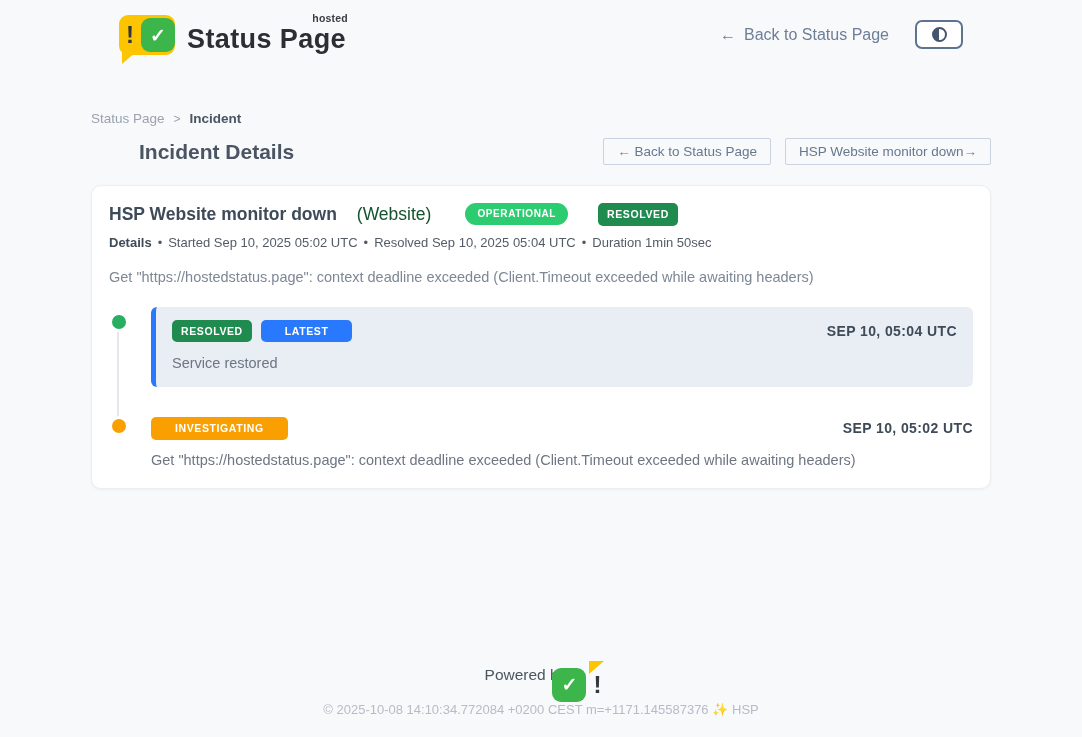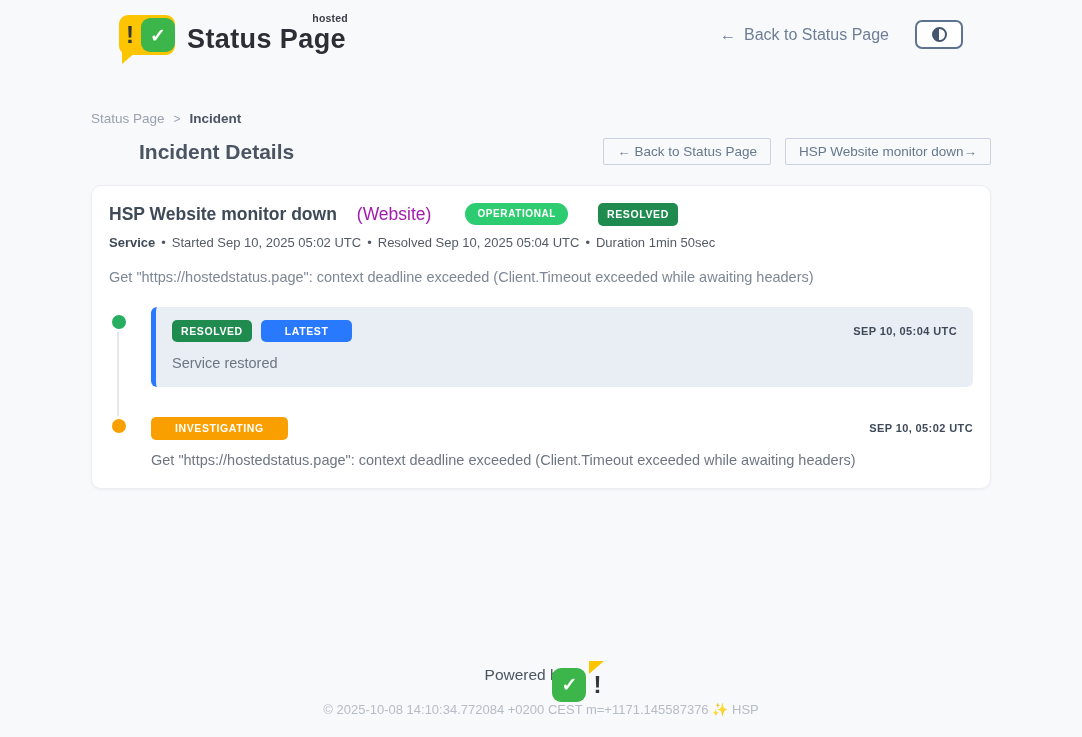--- a/index.html
+++ b/index.html
@@ -62,21 +62,21 @@
     padding:5px 13px; cursor:pointer; white-space:nowrap;
   }
 
   
   .card {
     margin-top:20px; background:#ffffff; border:1px solid #eceef2; border-radius:10px;
     box-shadow:0 1px 3px rgba(20,30,50,.05); padding:17px 17px 20px;
   }
   .card-title-row { display:flex; align-items:center; gap:20px; }
   .incident-title { font-size:17.5px; font-weight:700; color:#3f4a58; }
-  .incident-component { font-size:17.5px; color:#a21caf; font-weight:400; }
+  .incident-component { font-size:17.5px; color:#14532d; font-weight:400; }
   .badge {
     display:inline-block; color:#ffffff; font-weight:700; letter-spacing:.6px;
     font-size:10.5px; line-height:1;
   }
   .badge-operational { background:#2ecc71; border-radius:999px; padding:6px 12px; font-size:10px; margin-left:14px; }
   .badge-resolved   { background:#1f8b4f; border-radius:5px;   padding:6px 9px; margin-left:10px; }
   .badge-latest     { background:#2979ff; border-radius:5px;   padding:6px 24px; }
   .badge-investigating { background:#f9a000; border-radius:5px; padding:6px 24px; }
 
   .meta-line { margin-top:9px; font-size:13px; color:#545b66; display:flex; gap:6px; align-items:center; flex-wrap:wrap; }
@@ -99,21 +99,21 @@
   }
   .dot-green { background:#27ae60; top:5px; }
   .dot-orange { background:#f9a000; top:-1px; }
 
   .tl-box {
     background:#e9edf4; border-radius:6px; border-left:5px solid #2979ff;
     padding:13px 16px 16px;
   }
   .tl-head { display:flex; justify-content:space-between; align-items:center; }
   .tl-badges { display:flex; gap:9px; }
-  .tl-timestamp { font-size:11px; font-weight:700; color:#3f4a58; letter-spacing:.4px; }
+  .tl-timestamp { font-size:14px; font-weight:700; color:#3f4a58; letter-spacing:.4px; }
   .tl-message { margin-top:13px; font-size:14.5px; color:#6e7683; }
   .tl-plain .tl-message { margin-top:12px; }
 
   
   .footer { margin-top:176px; text-align:center; }
   .powered { display:inline-flex; align-items:center; gap:9px; font-size:15.5px; color:#4a5560; cursor:pointer; }
   .mini-icon-wrap { position:relative; width:22px; height:20px; }
   .mini-icon-wrap .hsp-icon { transform:scale(0.38); transform-origin:top left; }
   .copyright { margin-top:17px; font-size:13px; color:#b6bcc6; }
 </style>
@@ -165,21 +165,21 @@
 
   <div class="card">
     <div class="card-title-row">
       <span class="incident-title">HSP Website monitor down</span>
       <span class="incident-component">(Website)</span>
       <span class="badge badge-operational">OPERATIONAL</span>
       <span class="badge badge-resolved">RESOLVED</span>
     </div>
 
     <div class="meta-line">
-      <span class="meta-component">Service</span>
+      <span class="meta-component">Details</span>
       <span class="bullet">•</span>
       <span>Started Sep 10, 2025 05:02 UTC</span>
       <span class="bullet">•</span>
       <span>Resolved Sep 10, 2025 05:04 UTC</span>
       <span class="bullet">•</span>
       <span>Duration 1min 50sec</span>
     </div>
 
     <div class="incident-description">Get "https://hostedstatus.page": context deadline exceeded (Client.Timeout exceeded while awaiting headers)</div>
 

